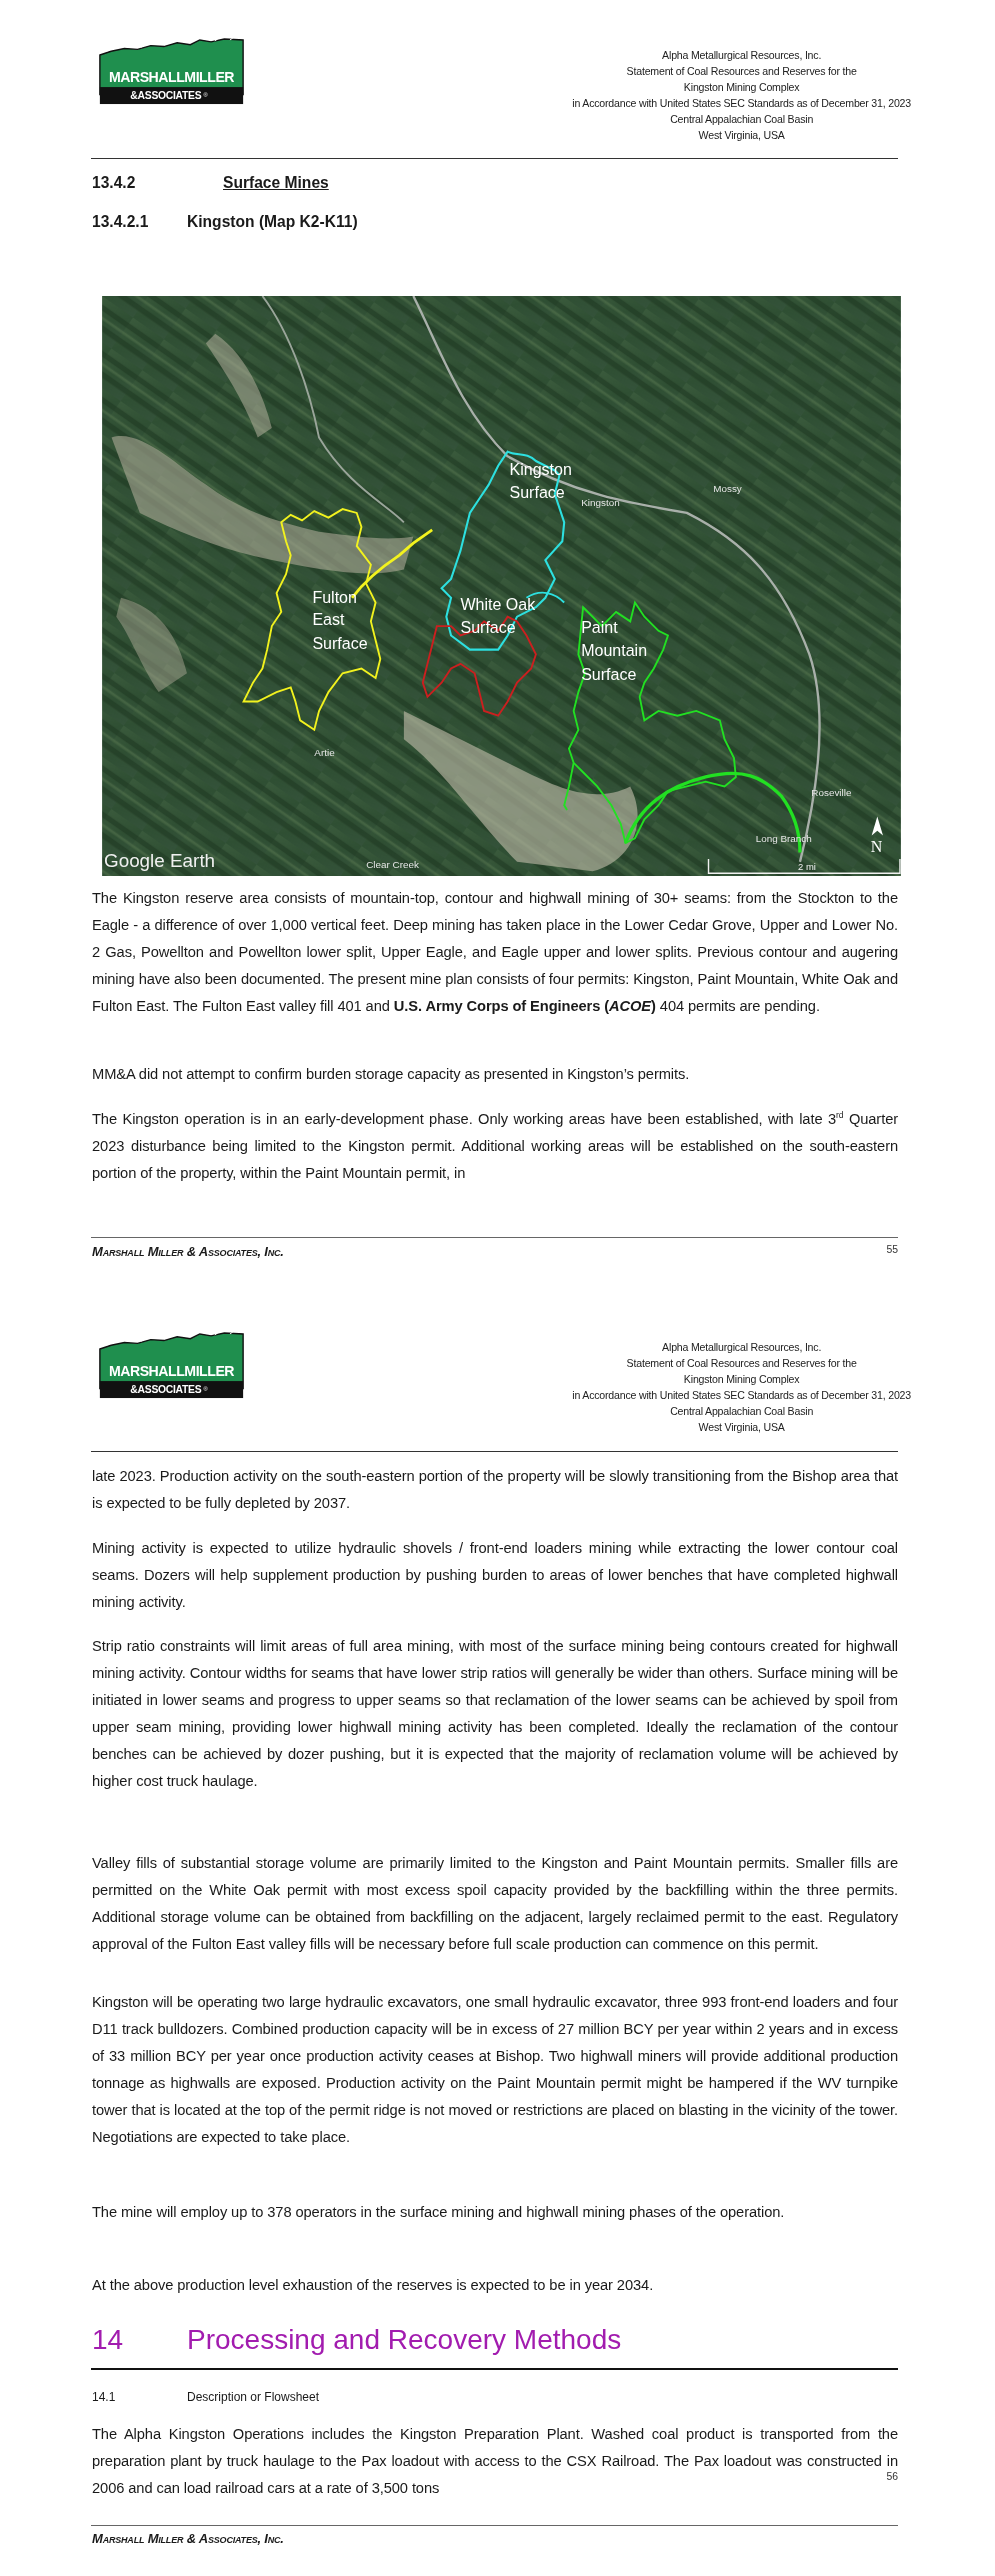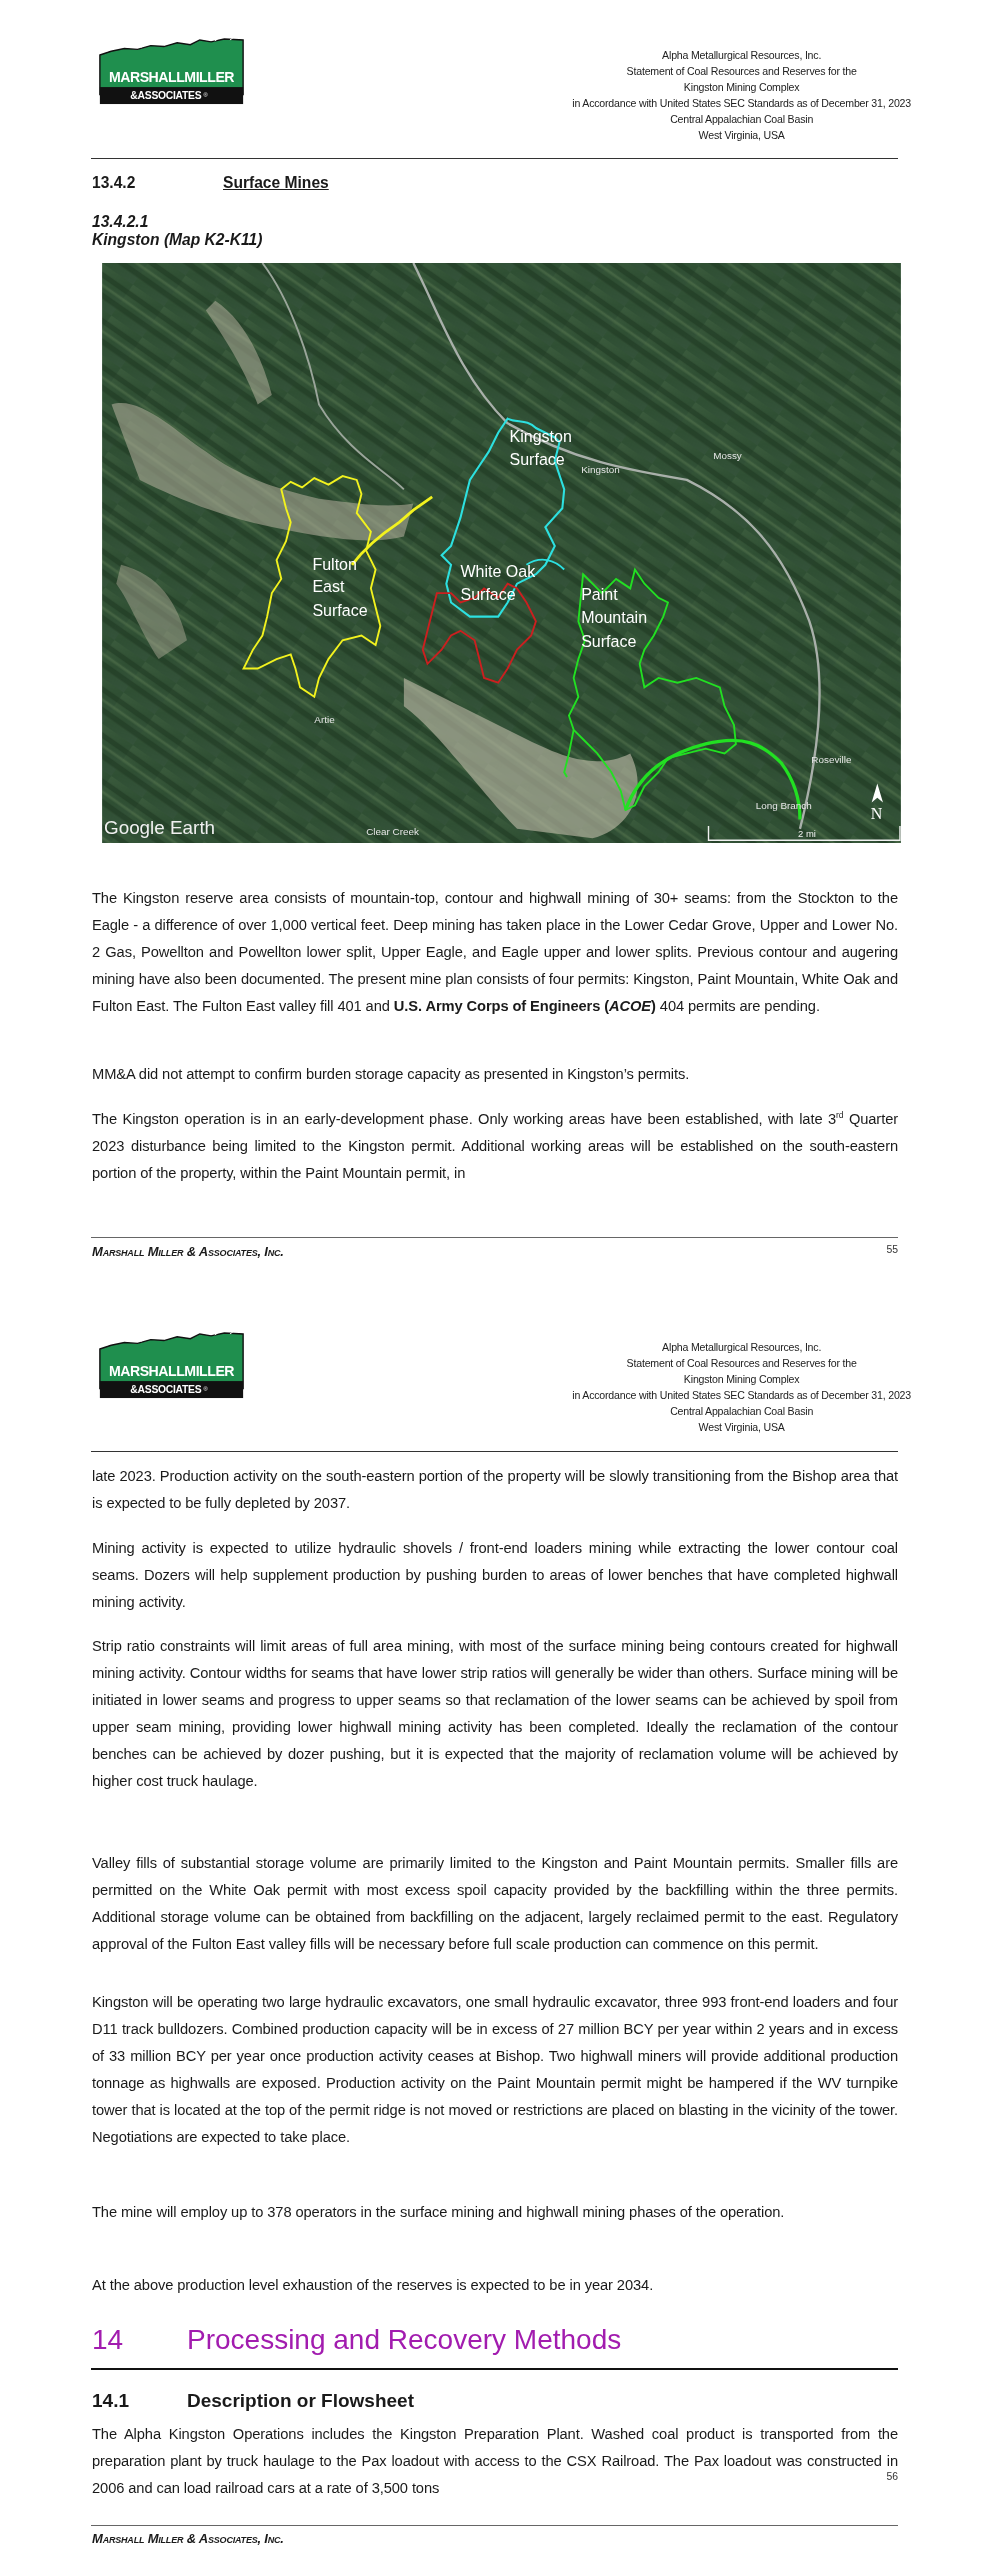--- a/index.html
+++ b/index.html
@@ -10,36 +10,36 @@
 
   .logo { position: absolute; left: 98px; width: 147px; height: 68px; }
   .hdr { position: absolute; right: 84px; text-align: right; font-size: 10.6px; line-height: 16px; color: #222; font-family: "Liberation Sans Narrow", "Liberation Sans", sans-serif; letter-spacing: -0.2px; }
   .hdr div { white-space: nowrap; text-align: center; }
   .hdr-rule { position: absolute; left: 91px; width: 807px; height: 0; border-top: 1.4px solid #333; }
 
   .content { position: absolute; left: 92px; width: 806px; }
   .h3 { font-weight: bold; font-size: 15.6px; display: flex; gap: 36px; }
   .h3 .num { width: 95px; }
   .h3 .ttl { text-decoration: underline; }
-  .h4 { font-weight: bold; font-style: italic; font-size: 15.6px; display: flex; flex-direction: column; }
+  .h4 { font-weight: bold; font-size: 15.6px; display: flex; }
   .h4 .num { width: 95px; }
   .fig-cap { font-weight: bold; font-size: 13.7px; text-align: center; }
   p.body { margin: 0; font-size: 14.7px; line-height: 27px; text-align: justify; letter-spacing: -0.1px; }
 
   .map { position: absolute; left: 102px; width: 799px; height: 580px; overflow: hidden; }
   .map svg { display: block; }
 
   .footer-rule { position: absolute; left: 91px; width: 807px; border-top: 1.4px solid #666; }
   .footer-left { position: absolute; left: 92px; font-weight: bold; font-style: italic; font-size: 13px; font-variant: small-caps; letter-spacing: -0.2px; }
   .footer-right { position: absolute; right: 97px; font-size: 10.4px; color: #333; }
 
   .h1 { font-size: 28px; display: flex; color: #a21caf; }
   .h1 .num { width: 95px; }
   .h1-rule { position: absolute; left: 91px; width: 807px; border-top: 2.8px solid #111; }
-  .h2 { font-weight: bold; font-size: 19px; display: flex; align-items: center; }
+  .h2 { font-weight: normal; font-size: 12px; display: flex; align-items: center; }
   .h2 .num { width: 95px; }
   sup { font-size: 8.5px; }
 </style>
 </head>
 <body>
 
 <div class="page page1">
 
   <div class="logo" style="top:38px;">
     <svg width="147" height="68" viewBox="0 0 156 72">
@@ -70,21 +70,21 @@
   </div>
 
   <div class="content" style="top:213px;">
     <div class="h4">
       <span class="num">13.4.2.1</span>
       <span>Kingston (Map K2-K11)</span>
     </div>
   </div>
 
 
-  <div class="map" style="top:263px;">
+  <div class="map" style="top:296px;">
     <svg width="799" height="580" viewBox="0 0 847 615">
       <defs>
         <linearGradient id="terrain" x1="0" y1="0" x2="1" y2="1">
           <stop offset="0" stop-color="#3a5a3c"></stop>
           <stop offset="0.5" stop-color="#2f4f33"></stop>
           <stop offset="1" stop-color="#34523a"></stop>
         </linearGradient>
         <pattern id="ridges" width="40" height="40" patternUnits="userSpaceOnUse" patternTransform="rotate(35)">
           <rect width="40" height="40" fill="url(#terrain)"></rect>
           <path d="M0,10 L40,10 M0,28 L40,28" stroke="#1d3620" stroke-width="6" opacity="0.55"></path>

